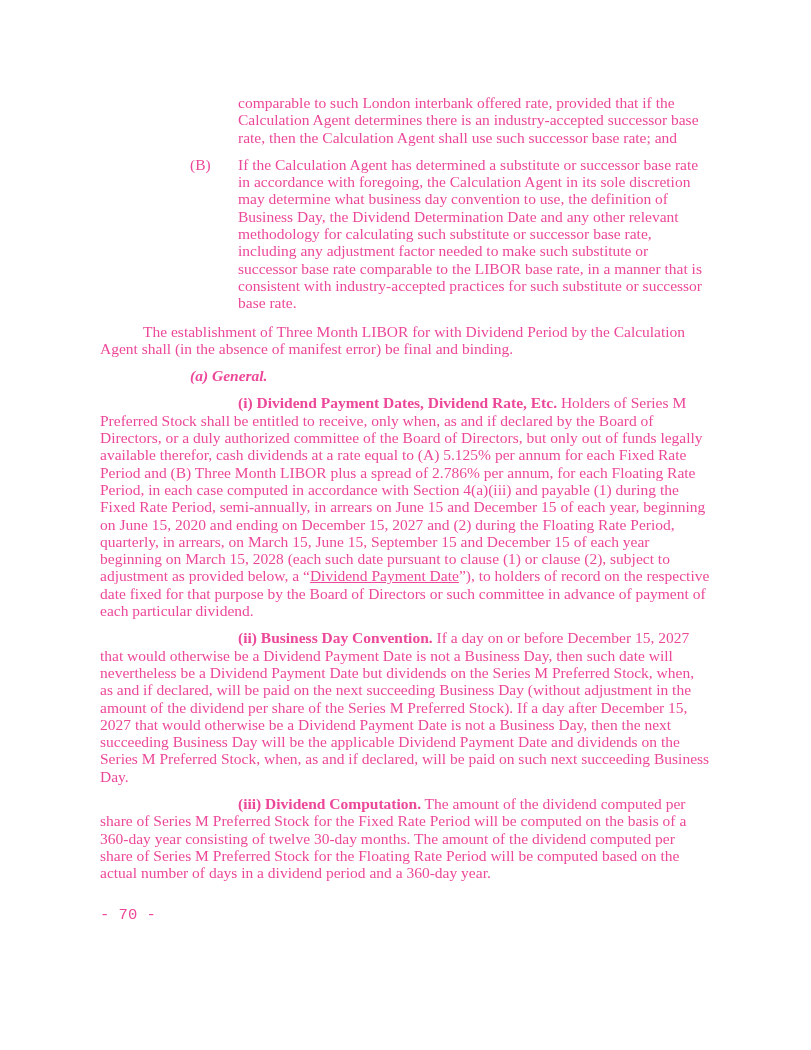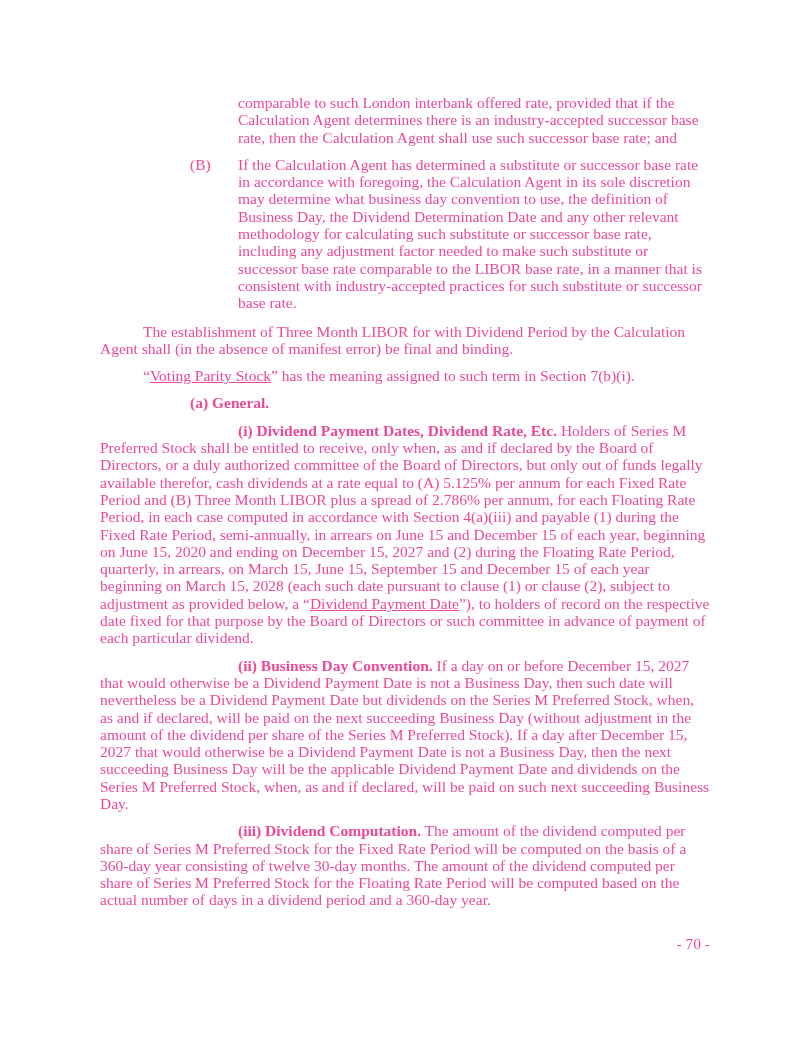--- a/index.html
+++ b/index.html
@@ -22,40 +22,39 @@
   
   .cont-indent { margin-left: 138px; }
   
   .hang-item { position: relative; margin-left: 90px; padding-left: 48px; margin-bottom: 11px; }
   .hang-item .item-label { position: absolute; left: 0; top: 0; }
   
   .first-indent { text-indent: 43px; }
   
   .sub-indent { text-indent: 138px; }
   .heading { margin-left: 43px; font-weight: bold; margin-bottom: 10px; }
-  .subheading { margin-left: 90px; font-weight: bold; margin-bottom: 10px; }
+  .subheading { margin-left: 90px; font-weight: bold; margin-bottom: 10px; font-style: italic; }
   .bold { font-weight: bold; }
   .underline { text-decoration: underline; }
-  .page-number { text-align: right; margin-top: 26px; }
+  .page-number { text-align: left; margin-top: 26px; font-family: Liberation Mono, monospace; }
 </style>
 </head>
 <body>
 
 <div class="page">
 
   <p class="para cont-indent">comparable to such London interbank offered rate, provided that if the Calculation Agent determines there is an industry-accepted successor base rate, then the Calculation Agent shall use such successor base rate; and</p>
 
   <div class="hang-item">
     <span class="item-label">(B)</span>
     <span class="item-text">If the Calculation Agent has determined a substitute or successor base rate in accordance with foregoing, the Calculation Agent in its sole discretion may determine what business day convention to use, the definition of Business Day, the Dividend Determination Date and any other relevant methodology for calculating such substitute or successor base rate, including any adjustment factor needed to make such substitute or successor base rate comparable to the LIBOR base rate, in a manner that is consistent with industry-accepted practices for such substitute or successor base rate.</span>
   </div>
 
   <p class="para first-indent">The establishment of Three Month LIBOR for with Dividend Period by the Calculation Agent shall (in the absence of manifest error) be final and binding.</p>
 
-  <p class="para first-indent"><span>“</span><span class="underline">Voting Parity Stock</span><span>” has the meaning assigned to such term in Section 7(b)(i).</span></p>
 
 
   <p class="subheading">(a) General.</p>
 
   <p class="para sub-indent"><span class="bold">(i) Dividend Payment Dates, Dividend Rate, Etc.</span><span>  Holders of Series M Preferred Stock shall be entitled to receive, only when, as and if declared by the Board of Directors, or a duly authorized committee of the Board of Directors, but only out of funds legally available therefor, cash dividends at a rate equal to (A) 5.125% per annum for each Fixed Rate Period and (B) Three Month LIBOR plus a spread of 2.786% per annum, for each Floating Rate Period, in each case computed in accordance with Section 4(a)(iii) and payable (1) during the Fixed Rate Period, semi-annually, in arrears on June 15 and December 15 of each year, beginning on June 15, 2020 and ending on December 15, 2027 and (2) during the Floating Rate Period, quarterly, in arrears, on March 15, June 15, September 15 and December 15 of each year beginning on March 15, 2028 (each such date pursuant to clause (1) or clause (2), subject to adjustment as provided below, a “</span><span class="underline">Dividend Payment Date</span><span>”), to holders of record on the respective date fixed for that purpose by the Board of Directors or such committee in advance of payment of each particular dividend.</span></p>
 
   <p class="para sub-indent"><span class="bold">(ii) Business Day Convention.</span><span>  If a day on or before December 15, 2027 that would otherwise be a Dividend Payment Date is not a Business Day, then such date will nevertheless be a Dividend Payment Date but dividends on the Series M Preferred Stock, when, as and if declared, will be paid on the next succeeding Business Day (without adjustment in the amount of the dividend per share of the Series M Preferred Stock).  If a day after December 15, 2027 that would otherwise be a Dividend Payment Date is not a Business Day, then the next succeeding Business Day will be the applicable Dividend Payment Date and dividends on the Series M Preferred Stock, when, as and if declared, will be paid on such next succeeding Business Day.</span></p>
 
   <p class="para sub-indent"><span class="bold">(iii) Dividend Computation.</span><span>  The amount of the dividend computed per share of Series M Preferred Stock for the Fixed Rate Period will be computed on the basis of a 360-day year consisting of twelve 30-day months.  The amount of the dividend computed per share of Series M Preferred Stock for the Floating Rate Period will be computed based on the actual number of days in a dividend period and a 360-day year.</span></p>
 

